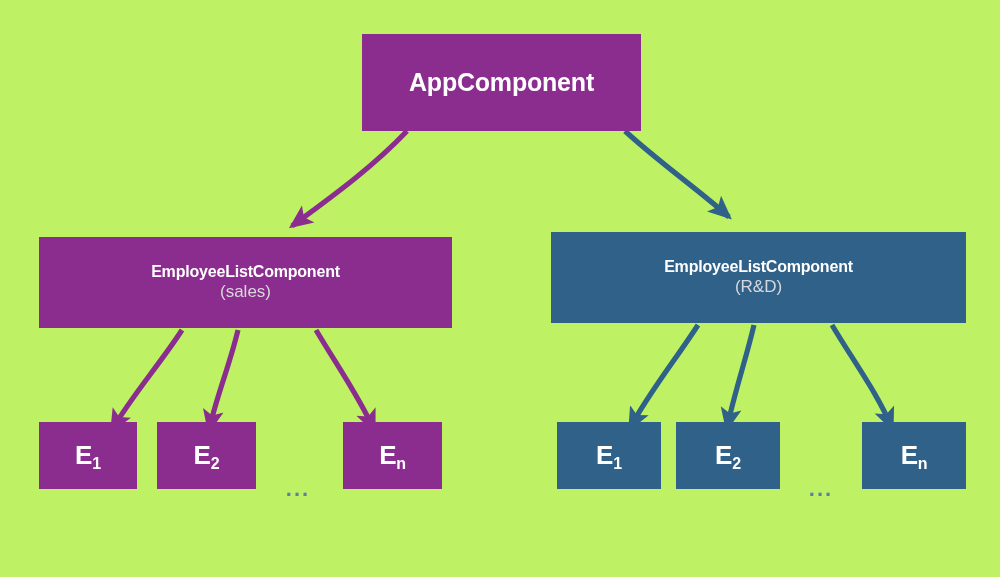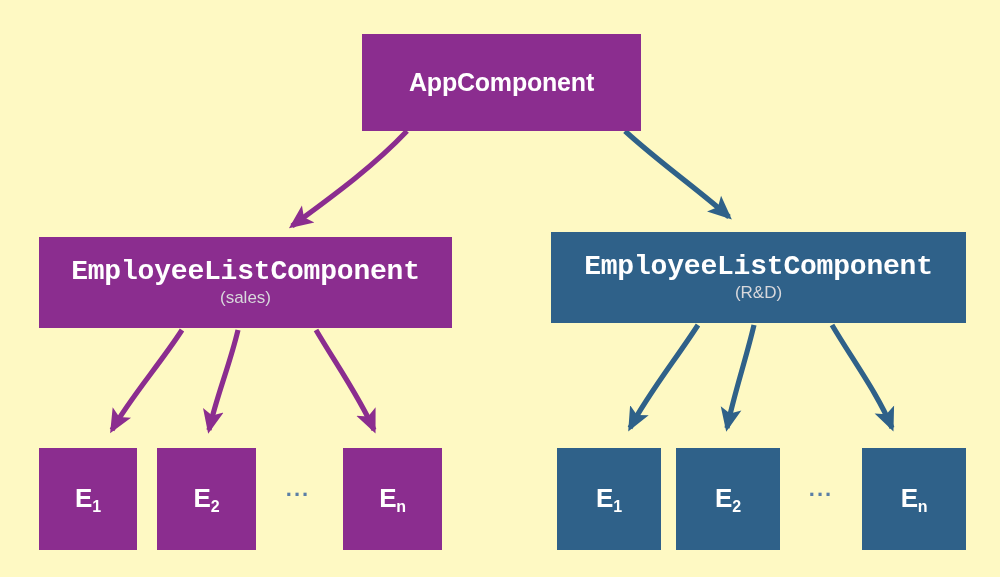--- a/index.html
+++ b/index.html
@@ -7,21 +7,21 @@
     padding: 0;
     background: #ffffff;
   }
   body {
     font-family: "Liberation Sans", sans-serif;
   }
   #canvas {
     position: relative;
     width: 1000px;
     height: 577px;
-    background: #fef9c3;
+    background: #bef264;
     overflow: hidden;
   }
   #edges {
     position: absolute;
     left: 0;
     top: 0;
     width: 1000px;
     height: 577px;
     pointer-events: none;
   }
@@ -68,27 +68,27 @@
     top: 237px;
     width: 413px;
     height: 91px;
   }
   #node-list-rnd {
     left: 551px;
     top: 232px;
     width: 415px;
     height: 91px;
   }
-  .node-mid .title { font-size: 28px; font-family: Liberation Mono, monospace; }
+  .node-mid .title { font-size: 16px; }
   .node-mid .subtitle { font-size: 17px; }
 
   
   .leaf {
-    top: 448px;
-    height: 102px;
+    top: 422px;
+    height: 67px;
   }
   .leaf .title {
     font-size: 26px;
     font-weight: bold;
   }
   .leaf .title sub {
     font-size: 16px;
     vertical-align: baseline;
     position: relative;
     top: 5px;

